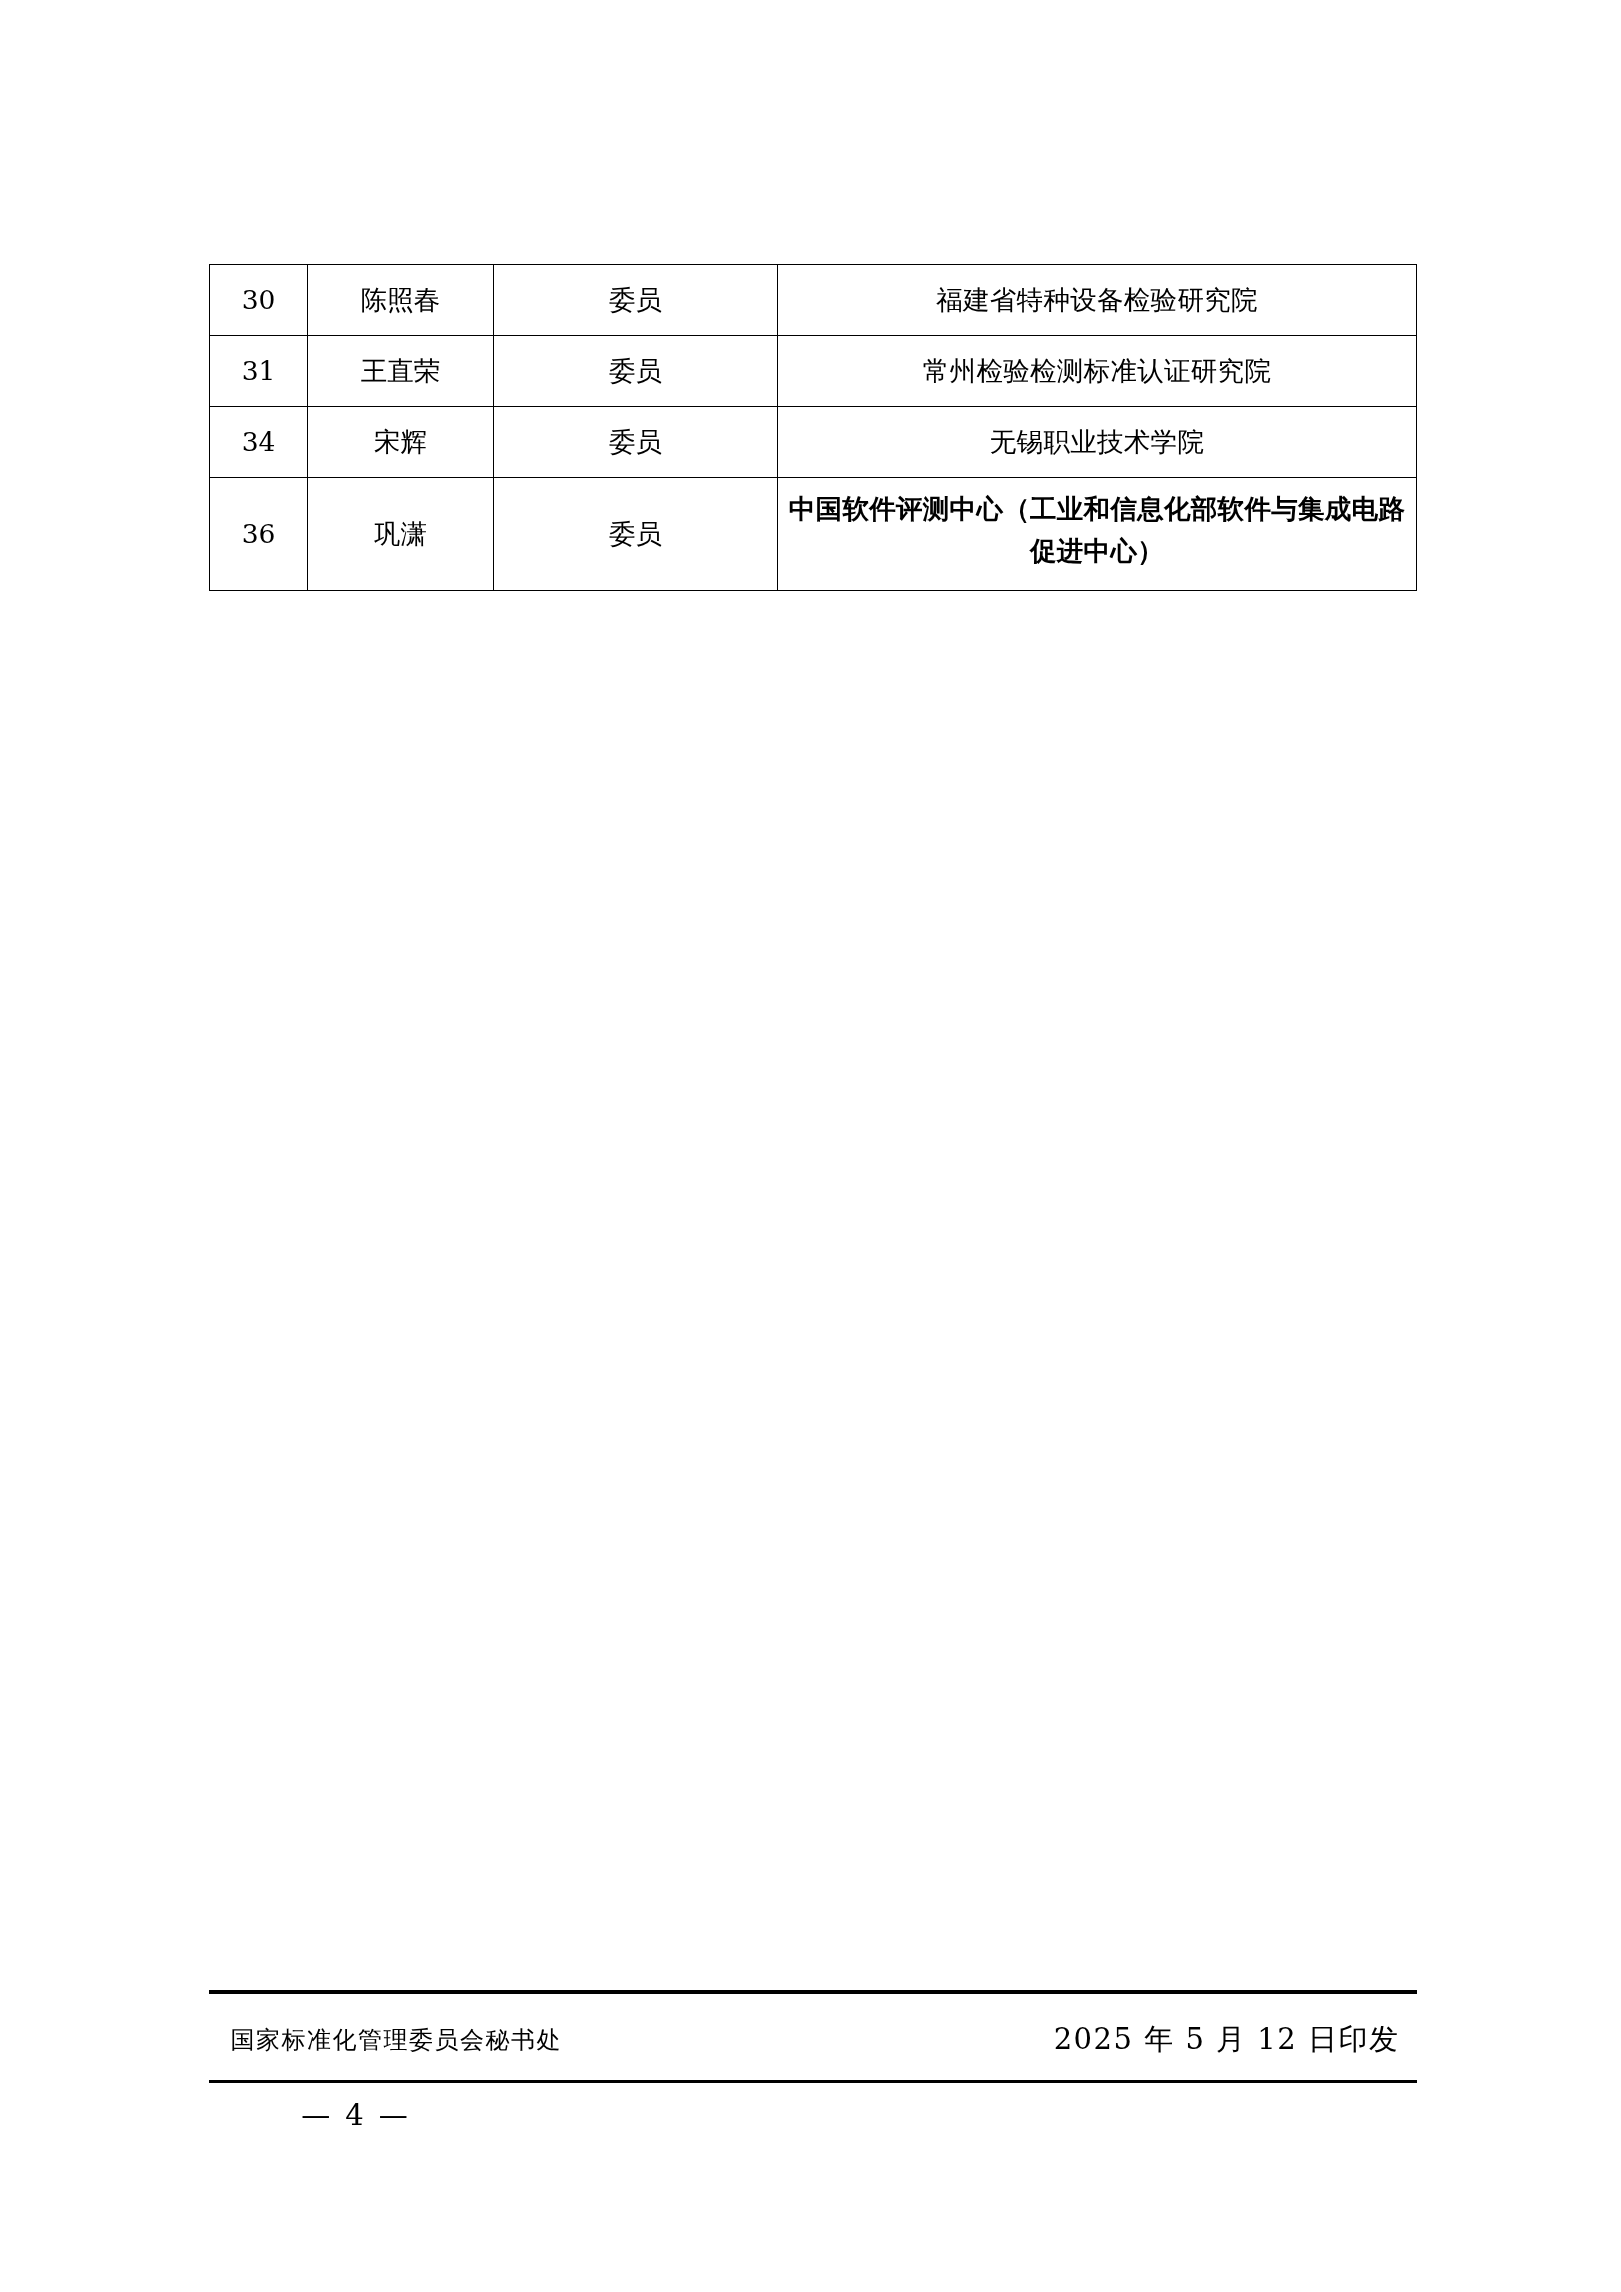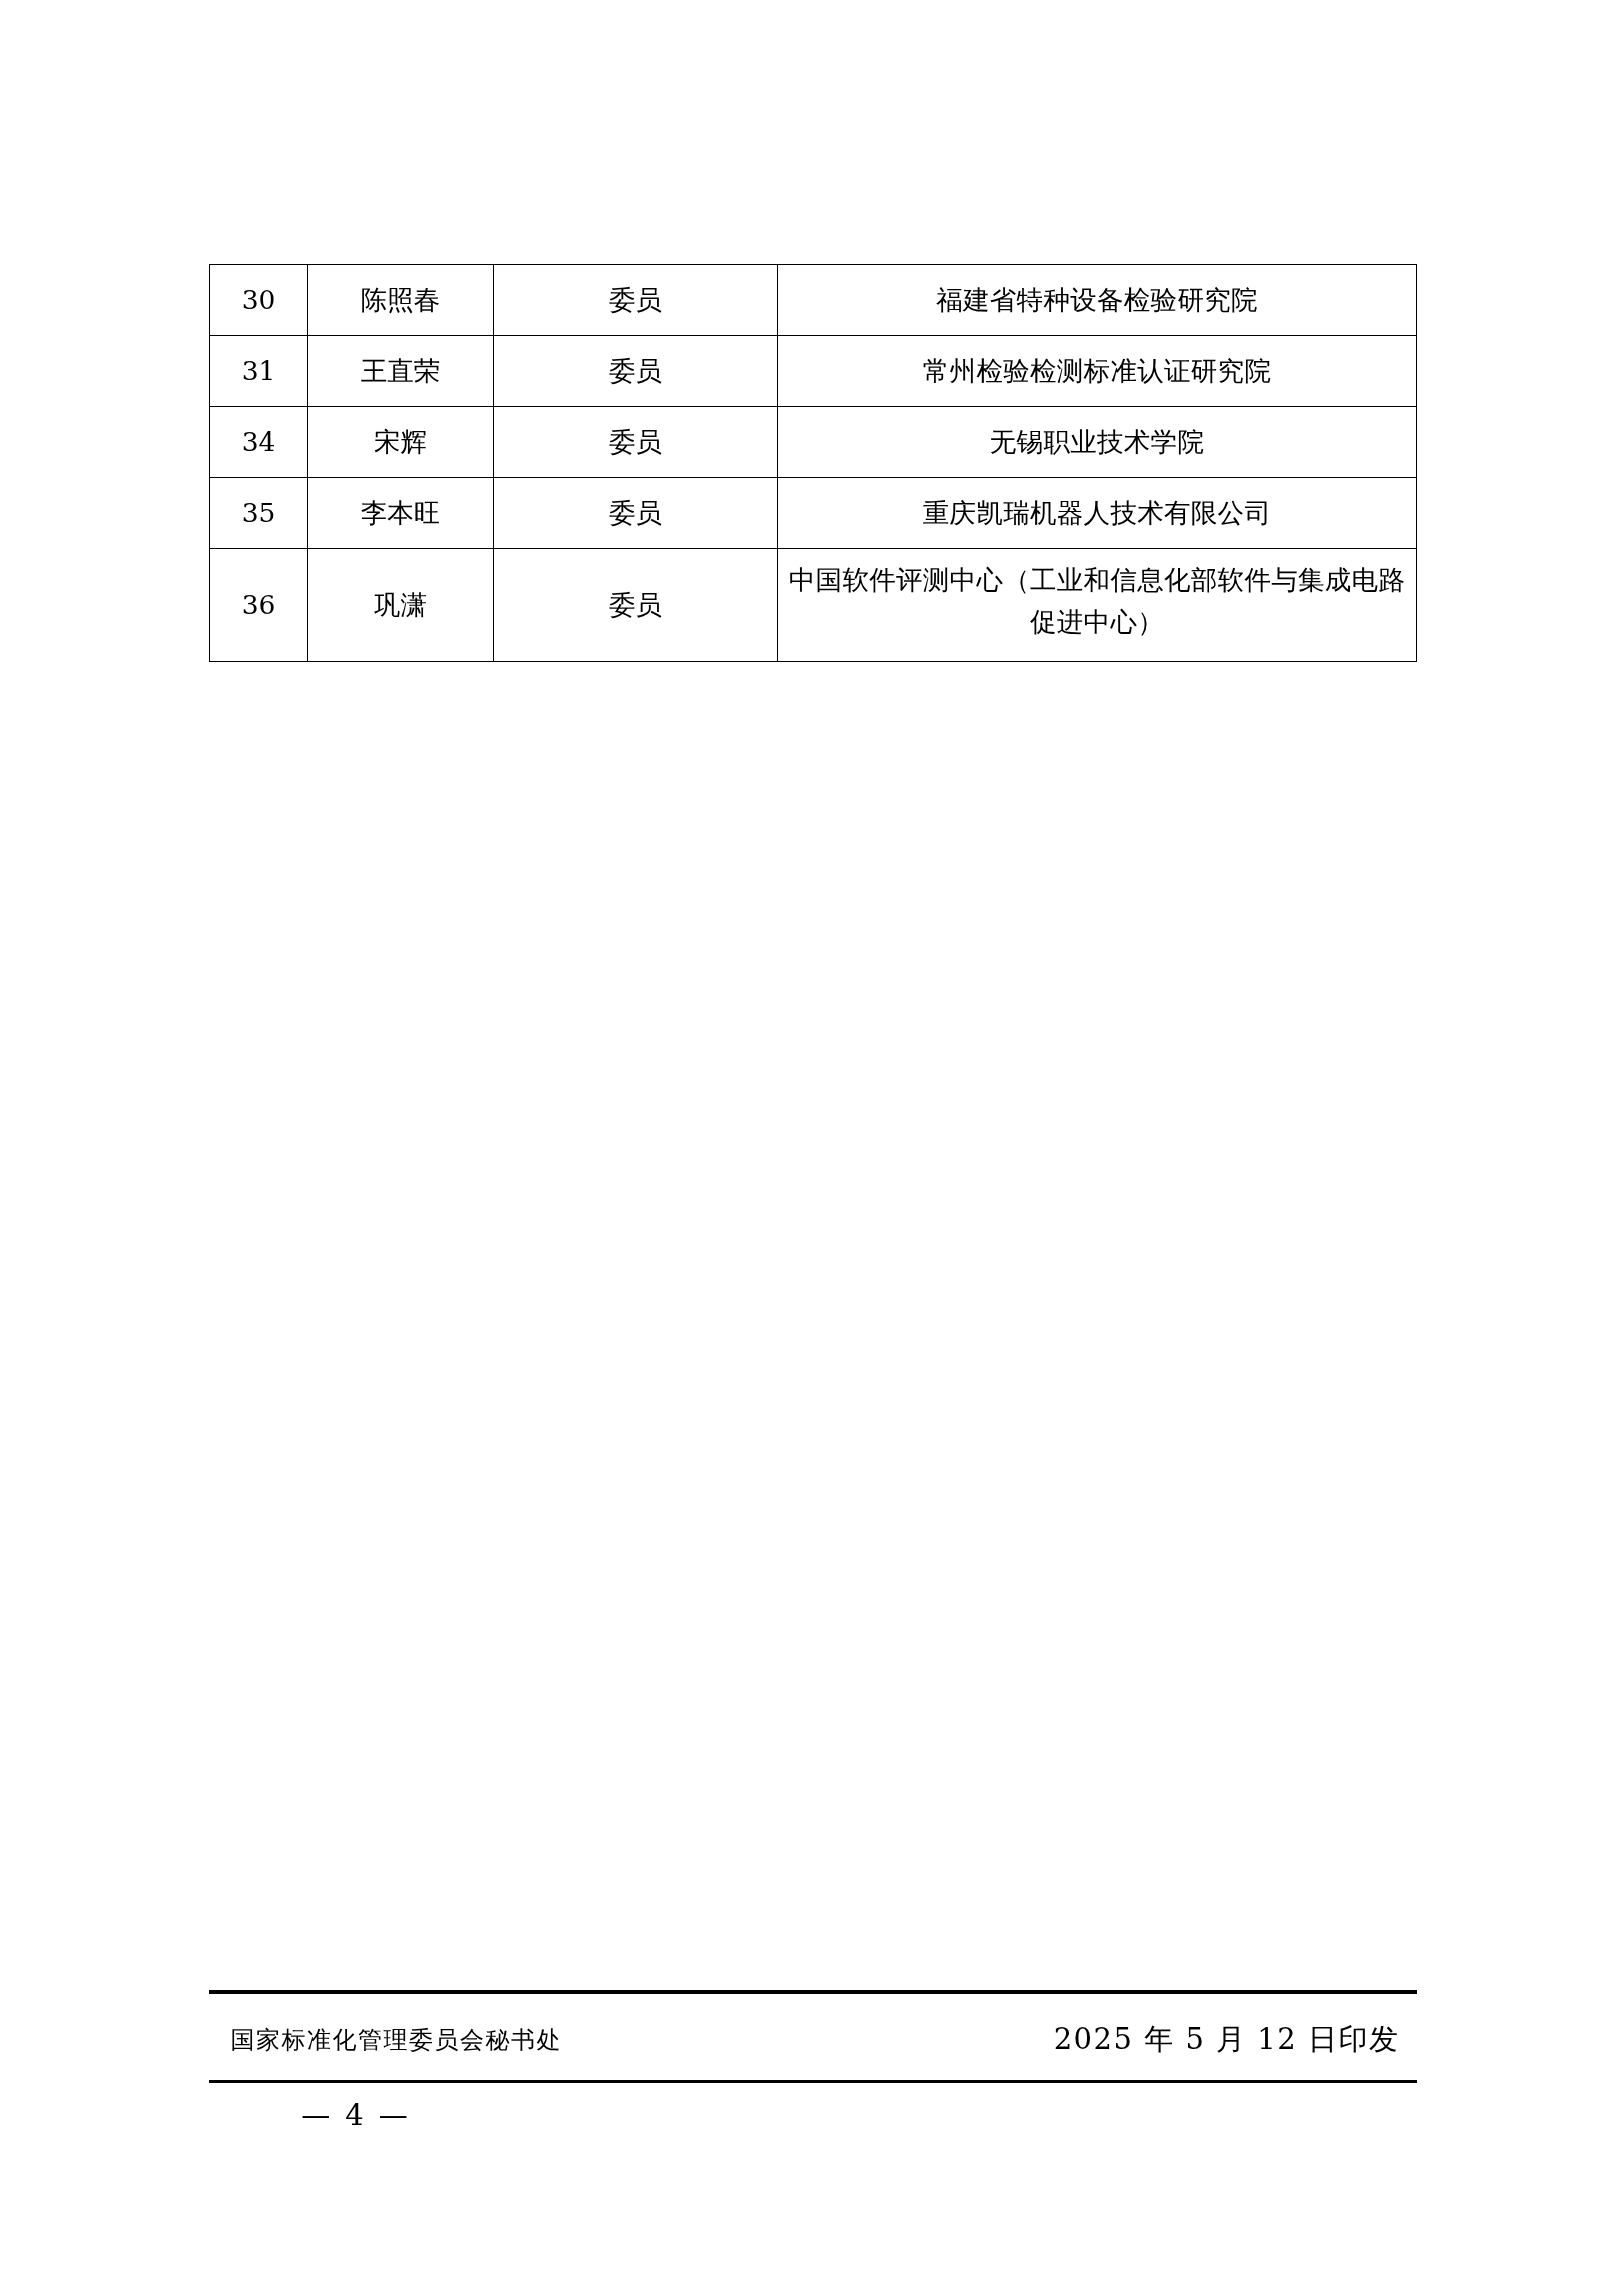--- a/index.html
+++ b/index.html
@@ -63,20 +63,21 @@
     font-family: "DejaVu Serif", "Liberation Serif", serif;
     font-size: 26.5px;
   }
   .tall {
     height: 106px;
   }
   .cell-org.wrap {
     line-height: 1.6;
     padding-top: 9.8px;
     padding-bottom: 17px;
+    font-weight: bold;
   }
 
   
   .footer-rule {
     position: absolute;
     left: 209px;
     width: 1208px;
     background: #000000;
   }
   .footer-rule.top {
@@ -142,26 +143,20 @@
         <td class="cell-center"><span>委员</span></td>
         <td class="cell-org"><span>常州检验检测标准认证研究院</span></td>
       </tr>
       <tr>
         <td class="cell-center"><span class="num">34</span></td>
         <td class="cell-center"><span>宋辉</span></td>
         <td class="cell-center"><span>委员</span></td>
         <td class="cell-org"><span>无锡职业技术学院</span></td>
       </tr>
       <tr>
-        <td class="cell-center"><span class="num">35</span></td>
-        <td class="cell-center"><span>李本旺</span></td>
-        <td class="cell-center"><span>委员</span></td>
-        <td class="cell-org"><span>重庆凯瑞机器人技术有限公司</span></td>
-      </tr>
-      <tr>
         <td class="cell-center tall"><span class="num">36</span></td>
         <td class="cell-center tall"><span>巩潇</span></td>
         <td class="cell-center tall"><span>委员</span></td>
         <td class="cell-org wrap tall"><span>中国软件评测中心（工业和信息化部软件与集成电路促进中心）</span></td>
       </tr>
     </tbody>
   </table>
 
   <div class="footer-rule top"></div>
   <div class="footer-row">

